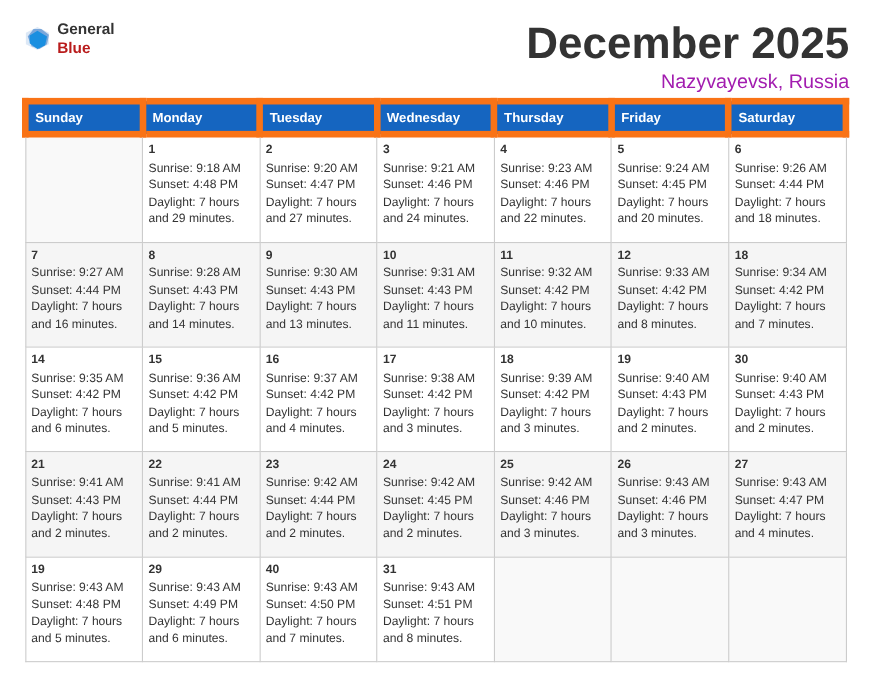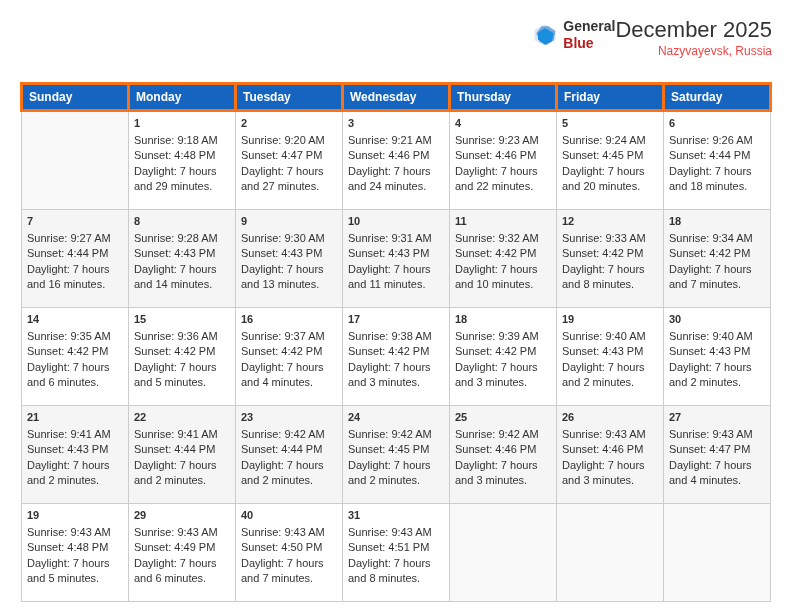--- a/index.html
+++ b/index.html
@@ -12,23 +12,23 @@
     }
     .page {
       width: 792px;
       height: 612px;
       padding: 18px 20px 10px 20px;
       display: flex;
       flex-direction: column;
     }
     .header {
       display: flex;
-      justify-content: flex-end;
+      justify-content: space-between;
       align-items: flex-start;
-      margin-bottom: 24px;
+      margin-bottom: 4px;
     }
     .logo {
       display: flex;
       align-items: center;
       gap: 4px;
     }
     .logo-text {
       font-size: 14px;
       font-weight: bold;
       line-height: 1.2;
@@ -36,43 +36,43 @@
     .logo-text .general { color: #333; }
     .logo-text .blue { color: #b91c1c; }
     .logo-icon {
       width: 28px;
       height: 28px;
     }
     .title-block {
       text-align: right;
     }
     .month-title {
-      font-size: 22px;
-      font-weight: normal;
+      font-size: 40px;
+      font-weight: bold;
       color: #333;
       line-height: 1.1;
     }
     .location {
-      font-size: 12px;
-      color: #ef4444;
+      font-size: 18px;
+      color: #a21caf;
       margin-top: 2px;
     }
     .calendar {
       width: 100%;
       border-collapse: collapse;
       flex: 1;
     }
     .calendar th {
       background-color: #1565c0;
       color: #fff;
       text-align: left;
       padding: 5px 6px;
       font-size: 12px;
       font-weight: bold;
-      border: 3px solid #f97316;
+      border: 6px solid #f97316;
     }
     .calendar td {
       border: 1px solid #ccc;
       vertical-align: top;
       padding: 4px 5px;
       font-size: 9.5px;
       color: #333;
       width: calc(100% / 7);
       line-height: 1.35;
     }

